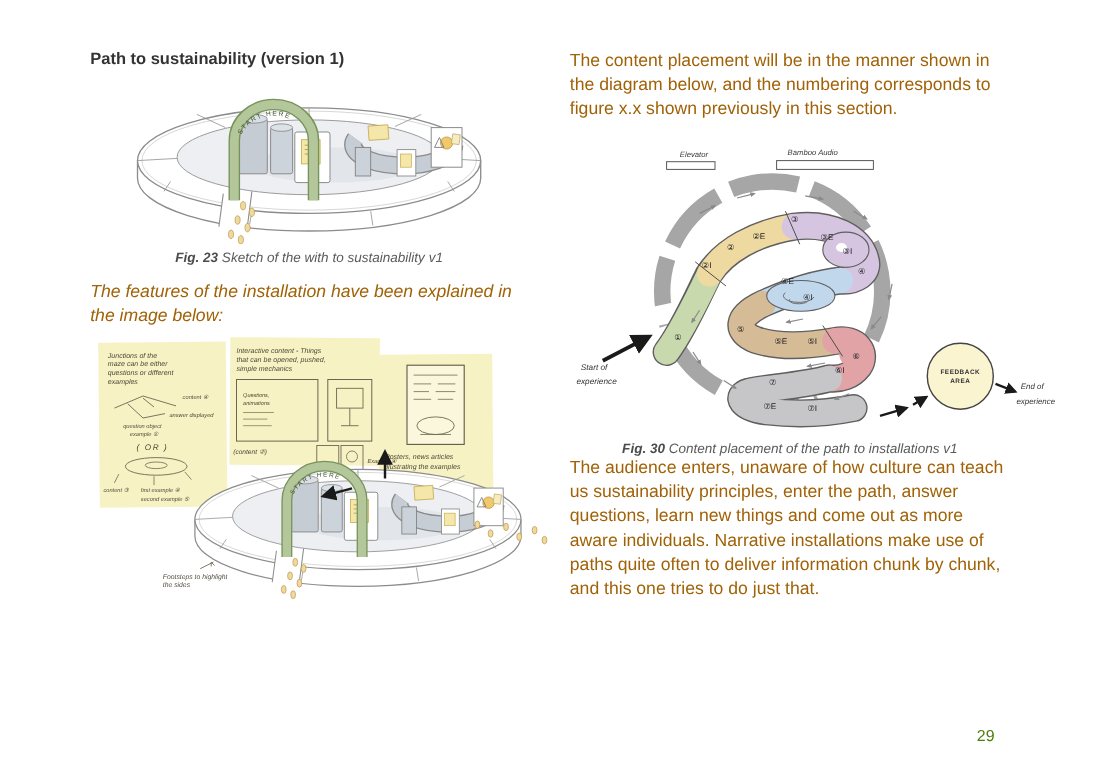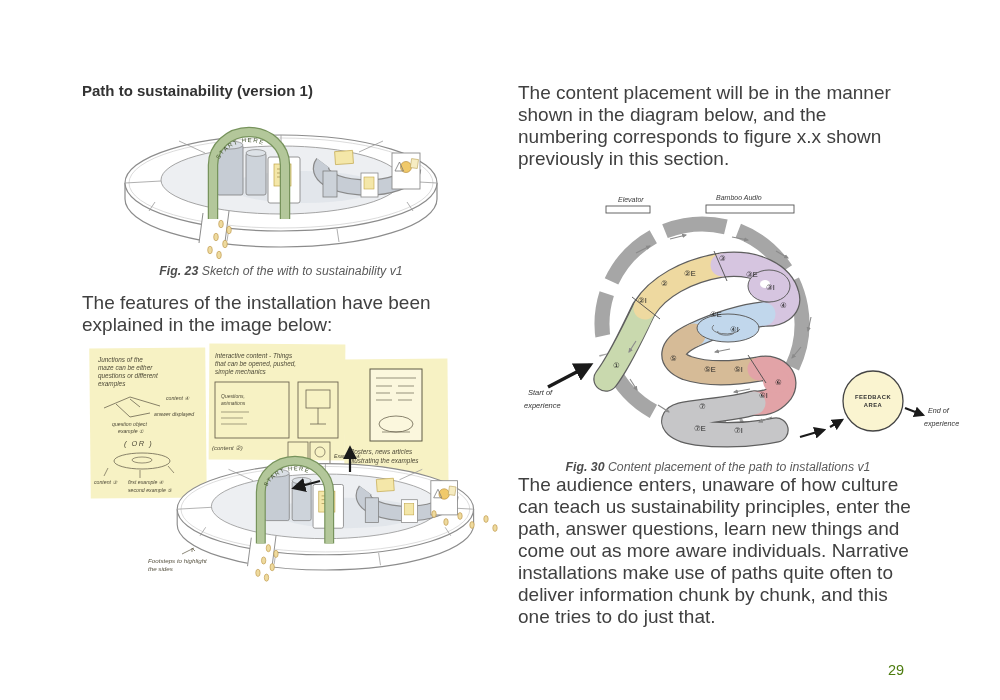--- a/index.html
+++ b/index.html
@@ -1,29 +1,29 @@
 <!DOCTYPE html>
 <html><head>
 <meta charset="utf-8">
 <style>
   html,body{margin:0;padding:0;background:#fff;}
   .page{position:relative;width:1000px;height:700px;background:#ffffff;overflow:hidden;
         font-family:"Liberation Sans",sans-serif;color:#414141;}
-  .col{position:absolute;top:45px;margin-top:37px;}
+  .col{position:absolute;top:45px;}
   .col.left{left:82px;width:398px;}
   .col.right{left:518px;width:400px;}
   h3.head{margin:0 0 8px 0;font-size:15px;font-weight:700;color:#333;}
-  p.body{margin:0;font-size:19px;line-height:22px;color:#404040;}
+  p.body{margin:0;font-size:16px;line-height:22px;color:#a16207;}
   figure{margin:0;padding:0;}
   figure svg{display:block;}
   figcaption{text-align:center;font-size:12.3px;color:#5a5a5a;font-style:italic;margin-top:5px;}
   figcaption .flab{font-weight:700;font-style:italic;color:#4c4c4c;}
   .f23{margin:6px 0 14px 0;}
   .f23 svg{margin:0 auto;}
-  .p2{margin-top:18px;}
+  .p2{margin-top:18px;font-style:italic;}
   .f24{margin:6px 0 0 0;}
   .f25{margin:19px 0 0 0;}
   .rp2{margin-top:26px;line-height:21.5px;}
   .pagenum{position:absolute;left:888px;top:662px;font-size:14.5px;color:#4d7c0f;}
   text{font-family:"Liberation Sans",sans-serif;}
 </style>
 </head>
 <body>
 
 <div class="page">

